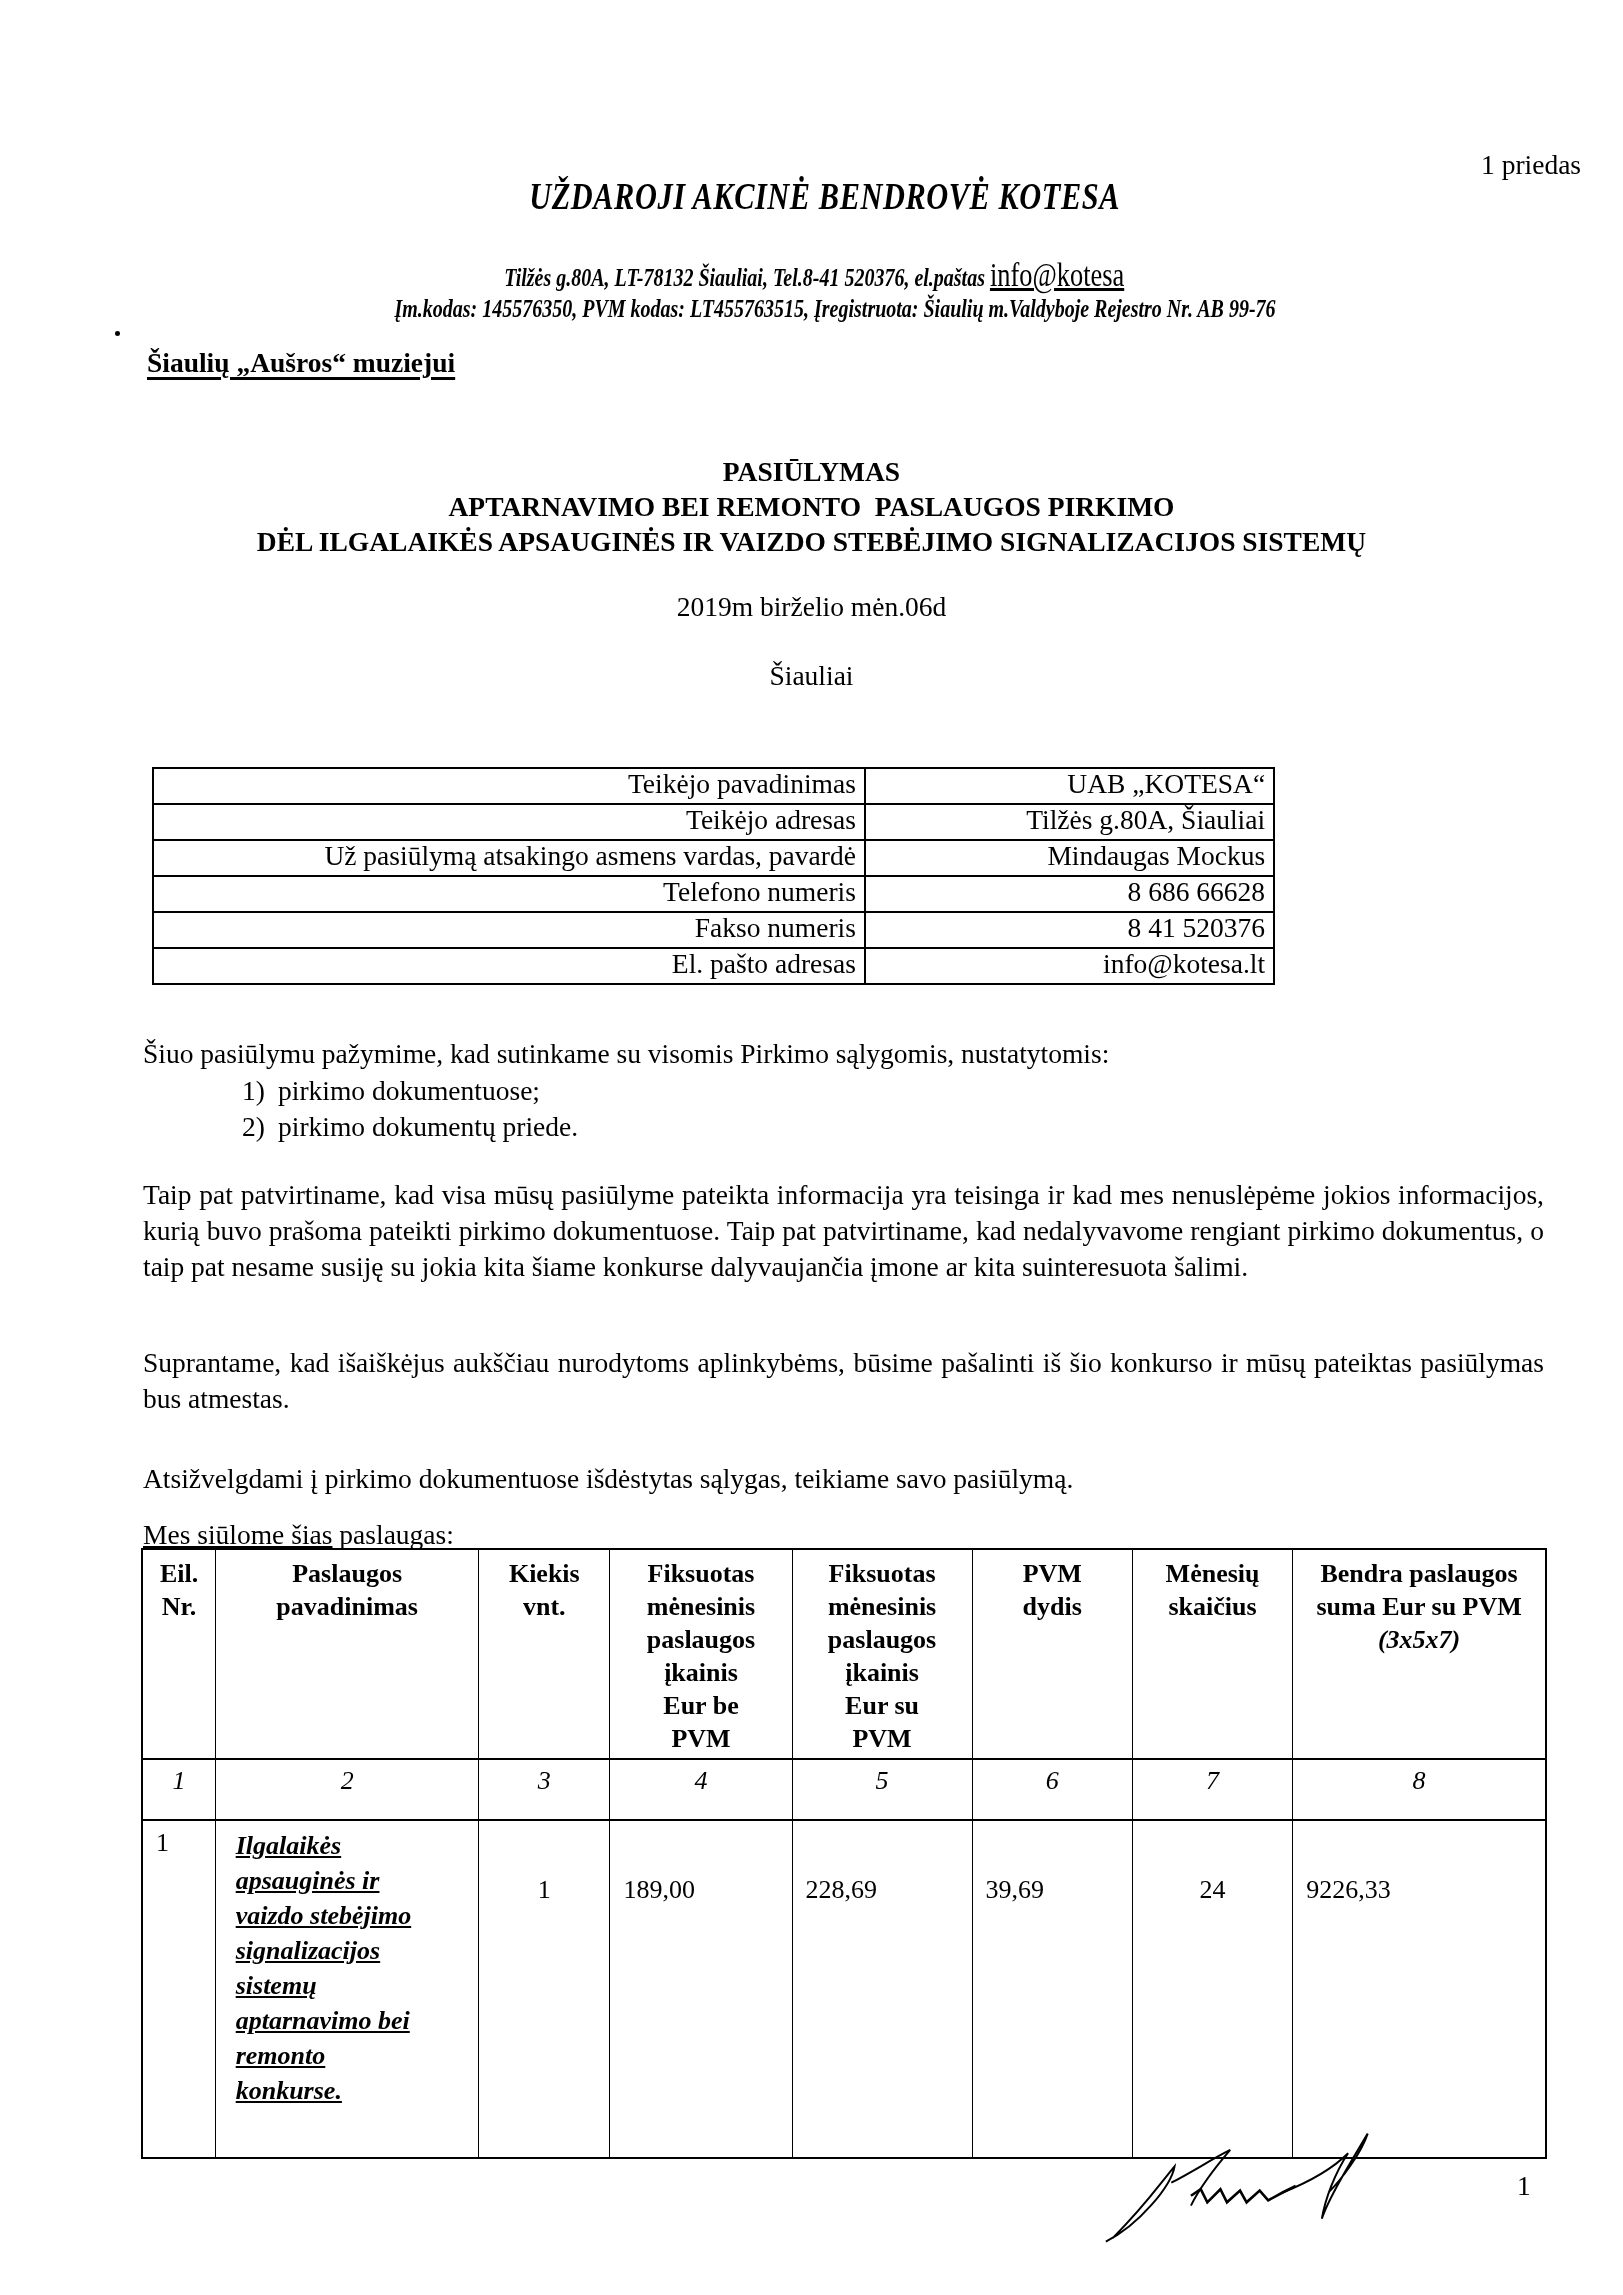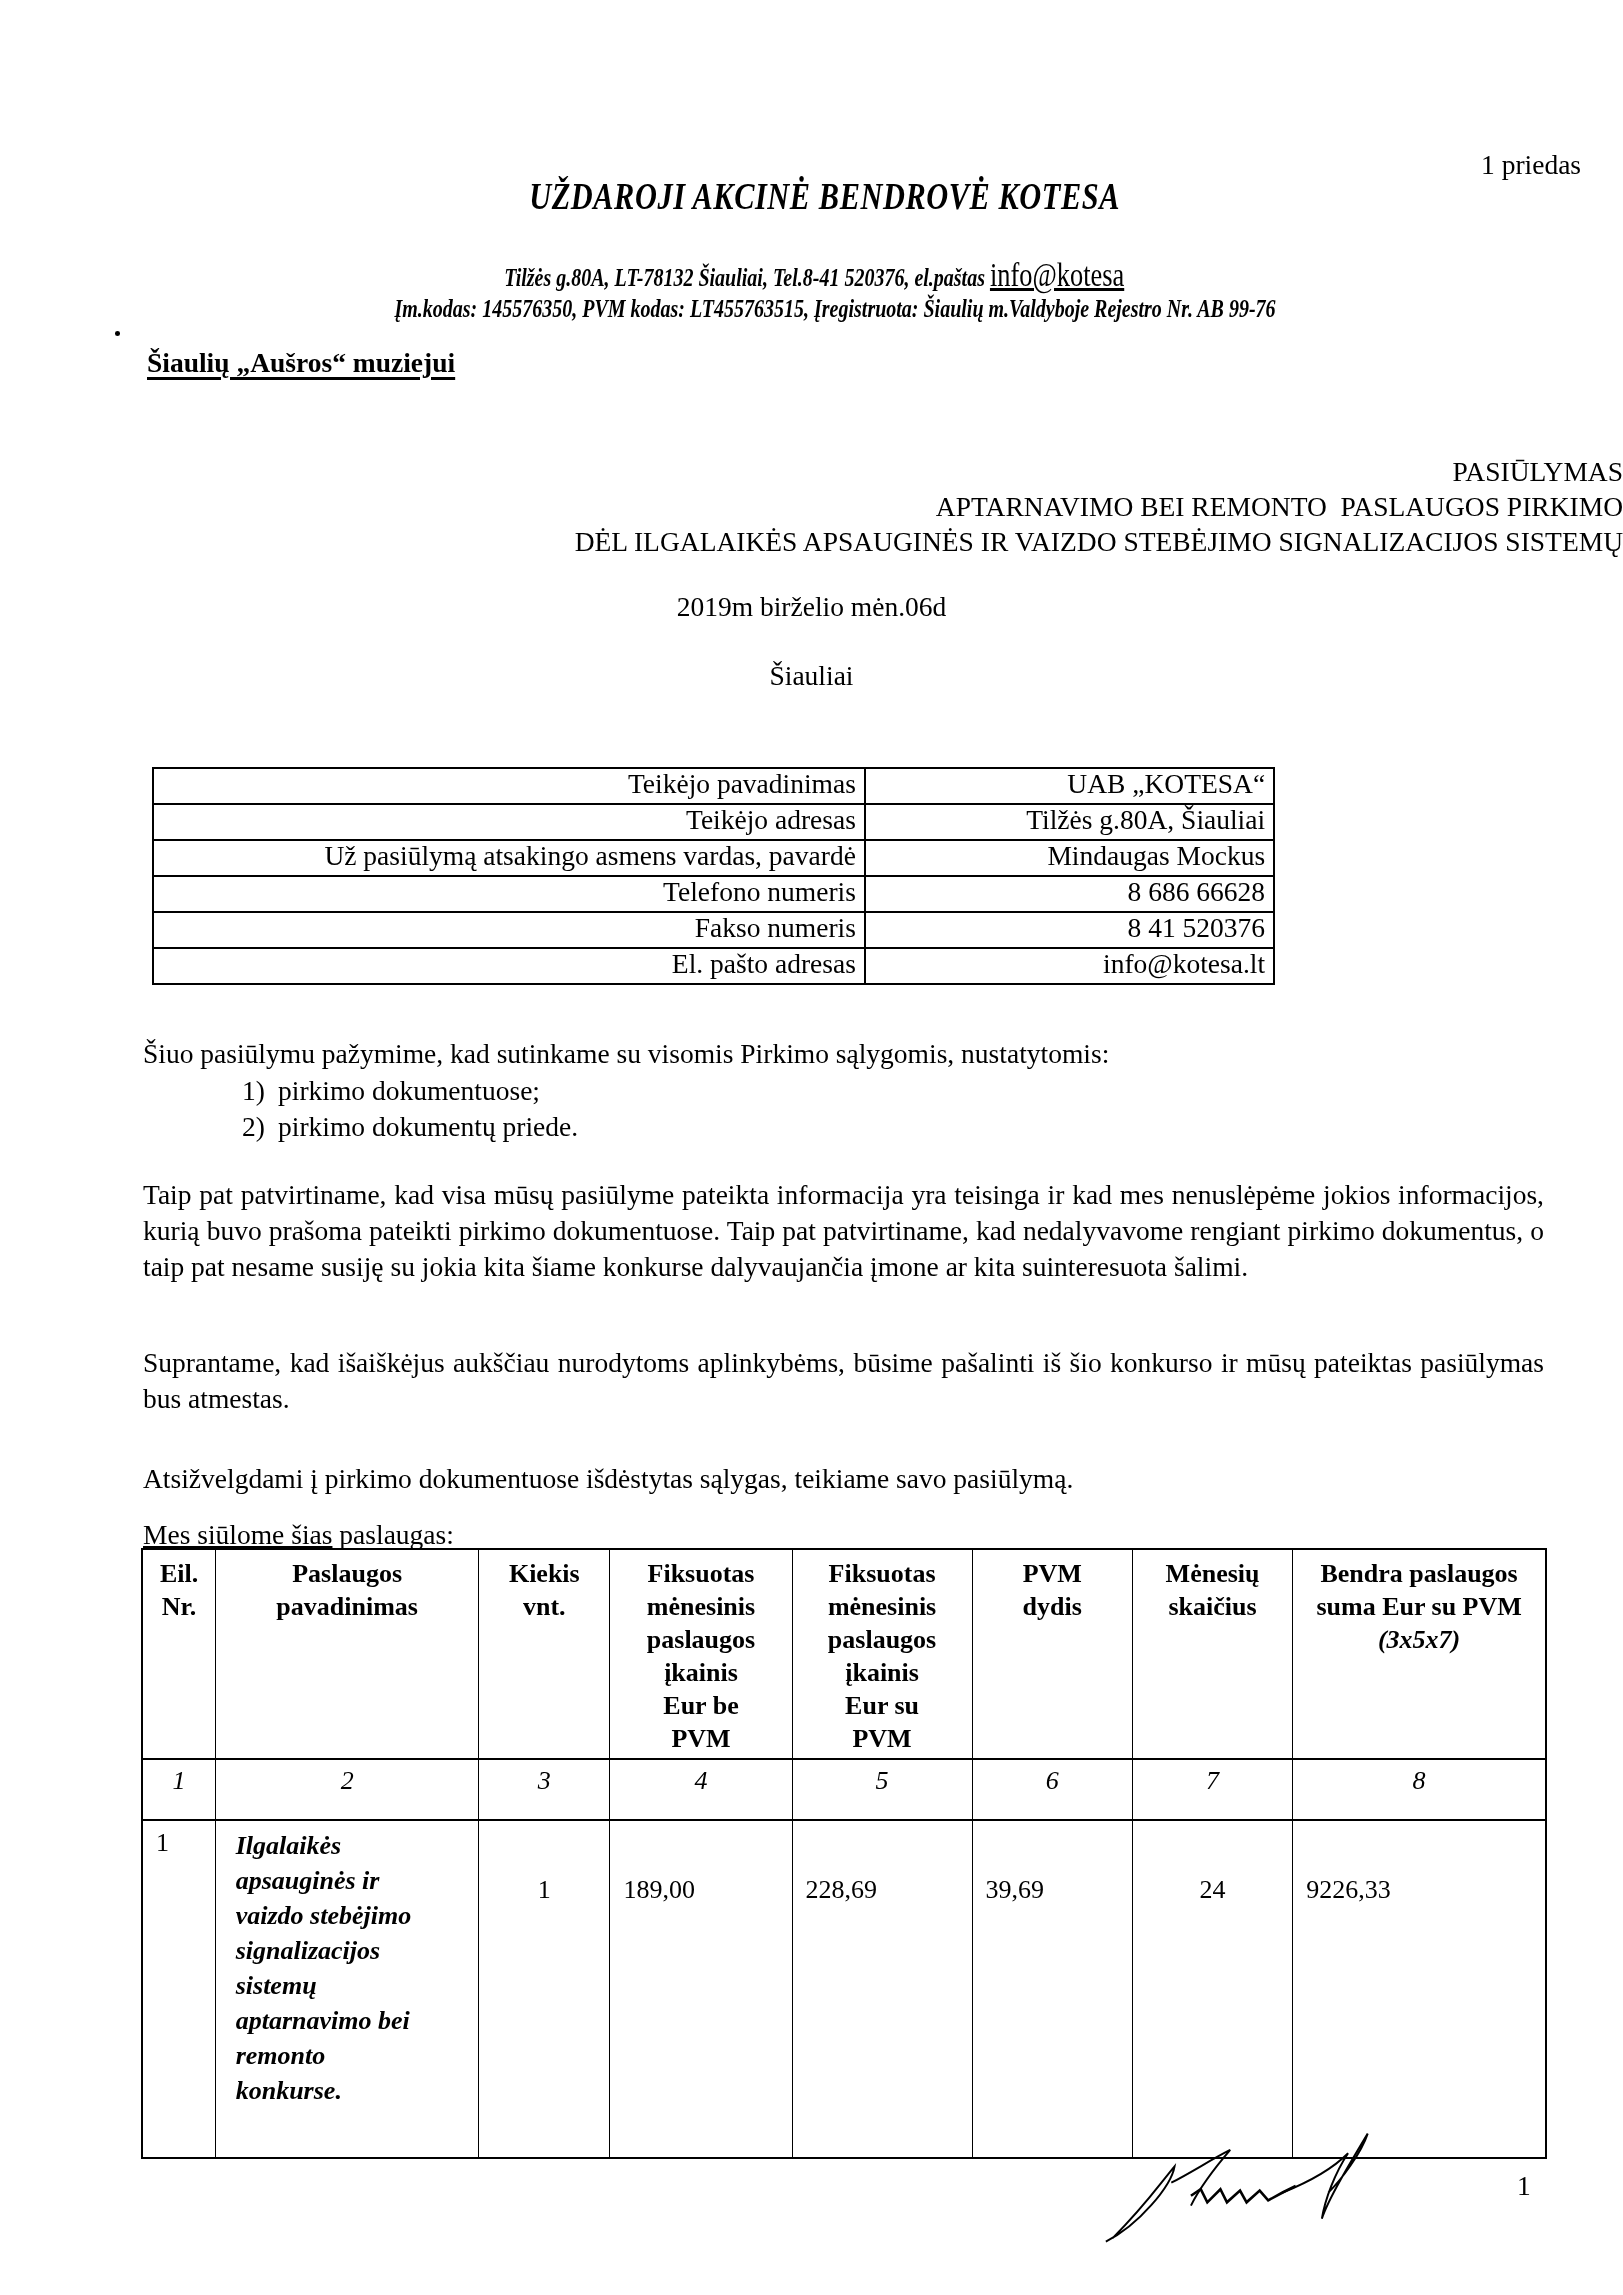--- a/index.html
+++ b/index.html
@@ -27,22 +27,22 @@
     left: 0; width: 1623px; top: 295px; text-align: center;
     font-size: 25px; font-style: italic; font-weight: bold;
     transform: scaleX(0.80); transform-origin: 825px 0;
   }
   .addr2 .inner { margin-left: 52px; }
   .recipient {
     left: 147px; top: 347px; font-size: 27.5px; font-weight: bold;
     text-decoration: underline; text-decoration-thickness: 2.6px; text-underline-offset: 5.2px;
   }
   .doc-title {
-    left: 0; width: 1623px; top: 454px; text-align: right;
-    font-size: 27.5px; font-weight: normal; line-height: 35px;
+    left: 0; width: 1623px; top: 454px; text-align: center;
+    font-size: 27.5px; font-weight: bold; line-height: 35px;
   }
   .date-line { left: 0; width: 1623px; top: 591px; text-align: center; font-size: 27.5px; }
   .city-line { left: 0; width: 1623px; top: 660px; text-align: center; font-size: 27.5px; }
 
   table { border-collapse: collapse; }
   .info-table {
     left: 152px; top: 767px; width: 1123px;
     border: 2.6px solid #000; font-size: 27.5px; text-align: right;
   }
   .info-table td {
@@ -71,21 +71,21 @@
   }
   .svc-table tr.idx td {
     border: 1.3px solid #000; border-top: 2.6px solid #000; height: 52px;
     font-style: italic; text-align: center; vertical-align: top; padding-top: 5.2px;
   }
   .svc-table tr.data td {
     border: 1.3px solid #000; border-top: 2.6px solid #000;
     vertical-align: top; padding: 7.9px 13px; height: 275px;
   }
   .svc-table tr.data td.name {
-    font-style: italic; font-weight: bold; line-height: 35px; padding-left: 19.6px;
+    font-style: italic; font-weight: bold; line-height: 35px; padding-left: 19.6px; text-decoration: underline;
   }
   .svc-table tr.data td.center { text-align: center; }
   .svc-table tr.data td.val { padding-top: 54px; }
   .svc-table .w1 { width: 59px; margin-left: 21px; }
   .svc-table .w2 { width: 242px; }
   .svc-table .w3 { width: 115px; }
   .svc-table .w4 { width: 164px; }
   .svc-table .w5 { width: 162px; }
   .svc-table .w6 { width: 143px; }
   .svc-table .w7 { width: 143px; }

